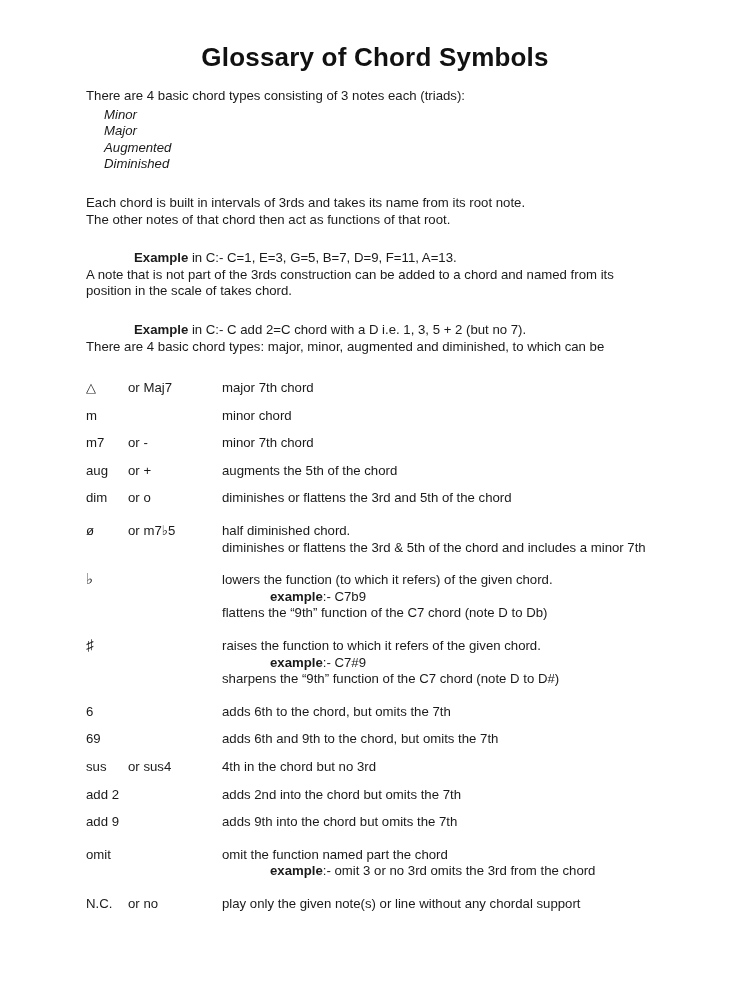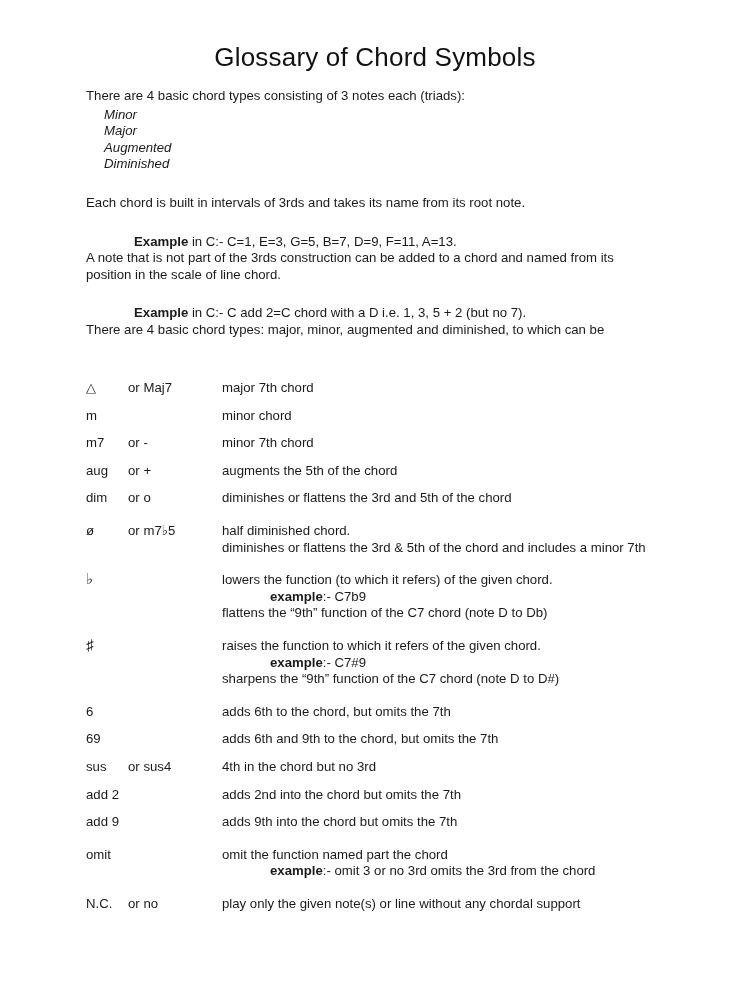--- a/index.html
+++ b/index.html
@@ -21,21 +21,21 @@
     background: #ffffff;
     overflow: hidden;
   }
   .doc-title {
     position: absolute;
     top: 42px;
     left: 0;
     width: 750px;
     text-align: center;
     font-size: 26px;
-    font-weight: 400;
+    font-weight: 700;
     letter-spacing: 0.2px;
     color: #111111;
   }
   .content {
     position: absolute;
     left: 86px;
     top: 88px;
     width: 578px;
   }
   .para {
@@ -108,28 +108,29 @@
     <div class="intro-list">
       <div>Minor</div>
       <div>Major</div>
       <div>Augmented</div>
       <div>Diminished</div>
     </div>
 
     <div class="block-gap"></div>
 
     <div class="para">Each chord is built in intervals of 3rds and takes its name from its root note.</div>
+    <div class="para">The other notes of that chord then act as functions of that root.</div>
 
     <div class="block-gap"></div>
 
     <div class="para">
       <b>Example</b><span> in C:- C=1, E=3, G=5, B=7, D=9, F=11, A=13.</span>
     </div>
     <div class="para">A note that is not part of the 3rds construction can be added to a chord and named from its</div>
-    <div class="para">position in the scale of line chord.</div>
+    <div class="para">position in the scale of takes chord.</div>
 
     <div class="block-gap"></div>
 
     <div class="para">
       <b>Example</b><span> in C:- C add 2=C chord with a D i.e. 1, 3, 5 + 2 (but no 7).</span>
     </div>
     <div class="para">There are 4 basic chord types: major, minor, augmented and diminished, to which can be</div>
 
   </div>
 

